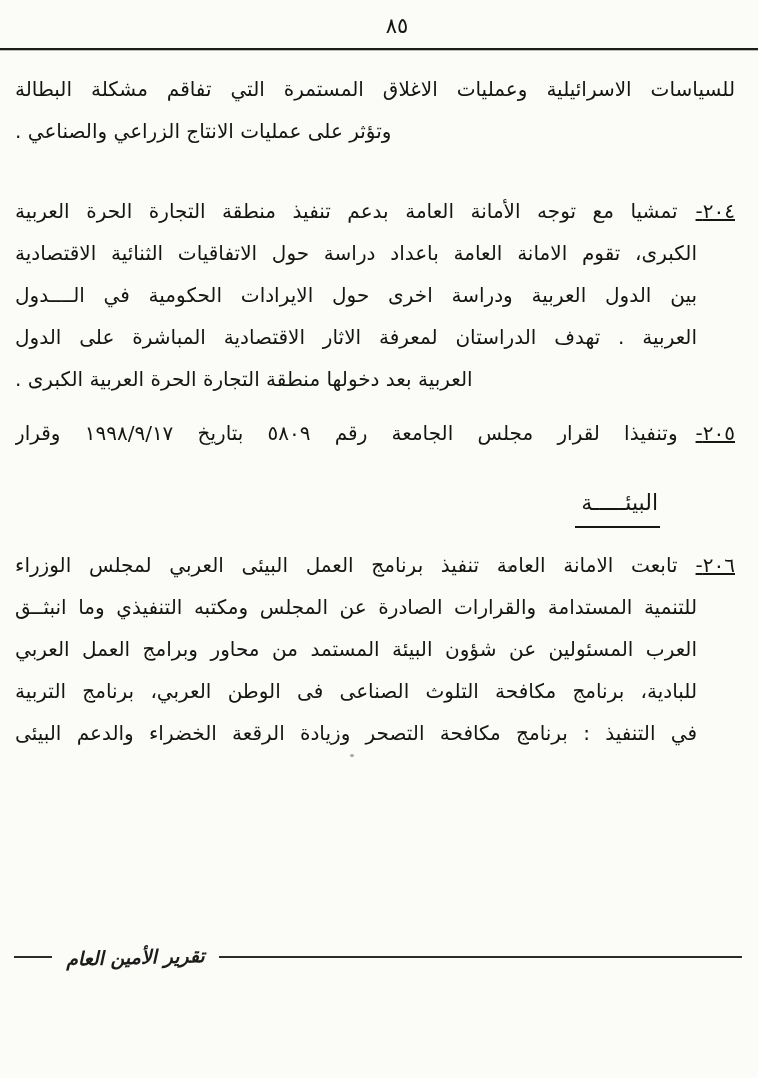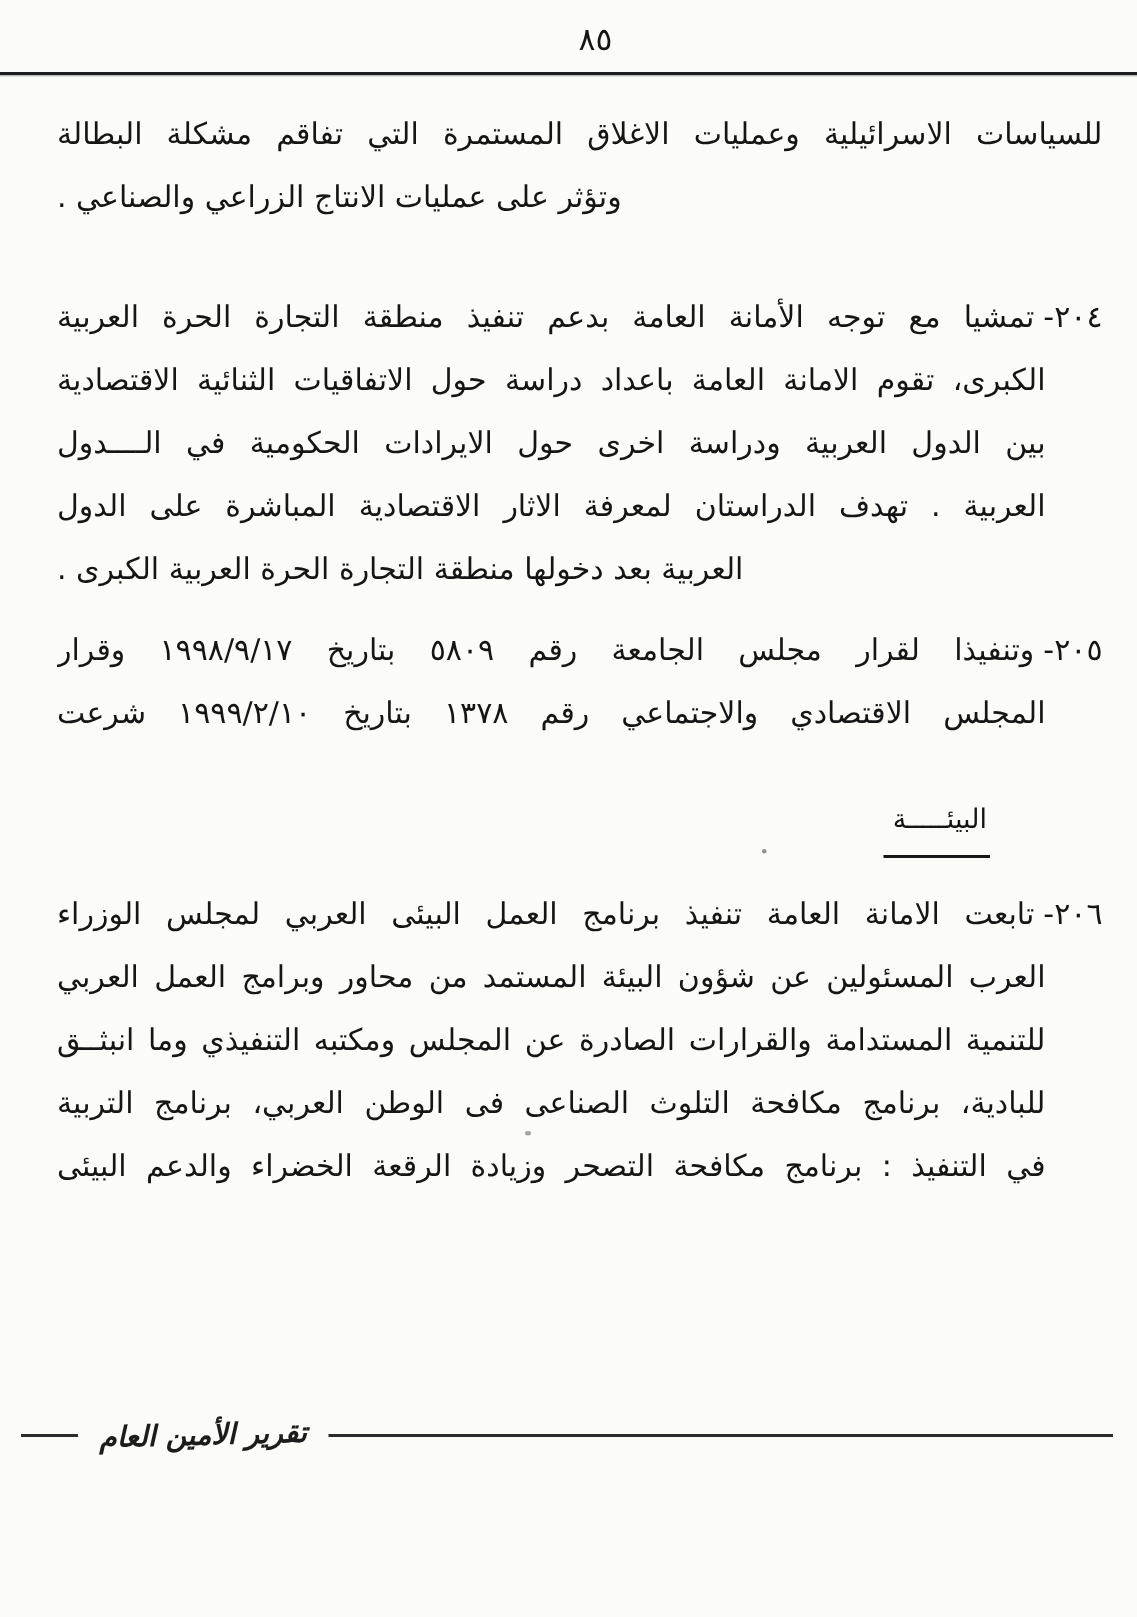--- a/index.html
+++ b/index.html
@@ -21,37 +21,37 @@
     right: -18px;
     letter-spacing: 2px;
   }
   .top-rule {
     margin-top: 8px;
     height: 2px;
     background: #1d1d1d;
     box-shadow: 0 1px 0 rgba(0,0,0,0.25);
   }
   .content {
-    padding: 18px 23px 0 38px;
+    padding: 18px 23px 0 15px;
     font-size: 20px;
     line-height: 42px;
   }
   .para { margin: 0; }
   .para.p204 { margin-top: 38px; }
   .para.p205 { margin-top: 12px; }
   .para.p206 { margin-top: 16px; }
   .line { white-space: nowrap; overflow: hidden; }
   .just { text-align: justify; text-align-last: justify; }
   .endline { text-align: left; }
   .cont { margin-right: 38px; }
-  .pnum { margin-left: 6px; }
+  .pnum { margin-left: 18px; text-decoration: underline; }
   .heading-row { margin-top: 28px; margin-right: 75px; }
   .section-heading {
     display: inline-block;
-    font-size: 18px;
+    font-size: 22px;
     line-height: 26px;
     padding: 0 2px 10px 6px;
     border-bottom: 2px solid #161616;
   }
   .footer {
     position: absolute;
     top: 946px; right: 16px; left: 14px;
     height: 22px;
     display: flex;
     align-items: center;
@@ -90,31 +90,30 @@
     <div class="para p204">
       <div class="line just"><span class="pnum">٢٠٤-</span><span>تمشيا مع توجه الأمانة العامة بدعم تنفيذ منطقة التجارة الحرة العربية</span></div>
       <div class="line cont just">الكبرى، تقوم الامانة العامة باعداد دراسة حول الاتفاقيات الثنائية  الاقتصادية</div>
       <div class="line cont just">بين الدول العربية ودراسة اخرى حول الايرادات الحكومية في الــــدول</div>
       <div class="line cont just">العربية . تهدف الدراستان لمعرفة الاثار الاقتصادية المباشرة على الدول</div>
       <div class="line cont endline">العربية بعد دخولها منطقة التجارة الحرة العربية الكبرى .</div>
     </div>
 
     <div class="para p205">
       <div class="line just"><span class="pnum">٢٠٥-</span><span>وتنفيذا لقرار مجلس الجامعة رقم ٥٨٠٩ بتاريخ ١٩٩٨/٩/١٧ وقرار</span></div>
-      <div class="line cont just">المجلس الاقتصادي  والاجتماعي رقم ١٣٧٨ بتاريخ ١٩٩٩/٢/١٠ شرعت</div>
     </div>
 
     <div class="heading-row">
       <span class="section-heading">البيئـــــة</span>
     </div>
 
     <div class="para p206">
       <div class="line just"><span class="pnum">٢٠٦-</span><span>تابعت الامانة العامة تنفيذ برنامج العمل البيئى العربي لمجلس الوزراء</span></div>
+      <div class="line cont just">للتنمية المستدامة والقرارات الصادرة عن المجلس ومكتبه التنفيذي وما انبثــق</div>
       <div class="line cont just">العرب المسئولين عن شؤون البيئة المستمد من محاور وبرامج العمل  العربي</div>
-      <div class="line cont just">للتنمية المستدامة والقرارات الصادرة عن المجلس ومكتبه التنفيذي وما انبثــق</div>
       <div class="line cont just">للبادية، برنامج مكافحة التلوث الصناعى فى الوطن العربي، برنامج التربية</div>
       <div class="line cont just">في التنفيذ : برنامج مكافحة التصحر وزيادة الرقعة الخضراء والدعم البيئى</div>
     </div>
 
   </div>
 
   <div class="speck s1"></div>
   <div class="speck s2"></div>
 
   <div class="footer">

